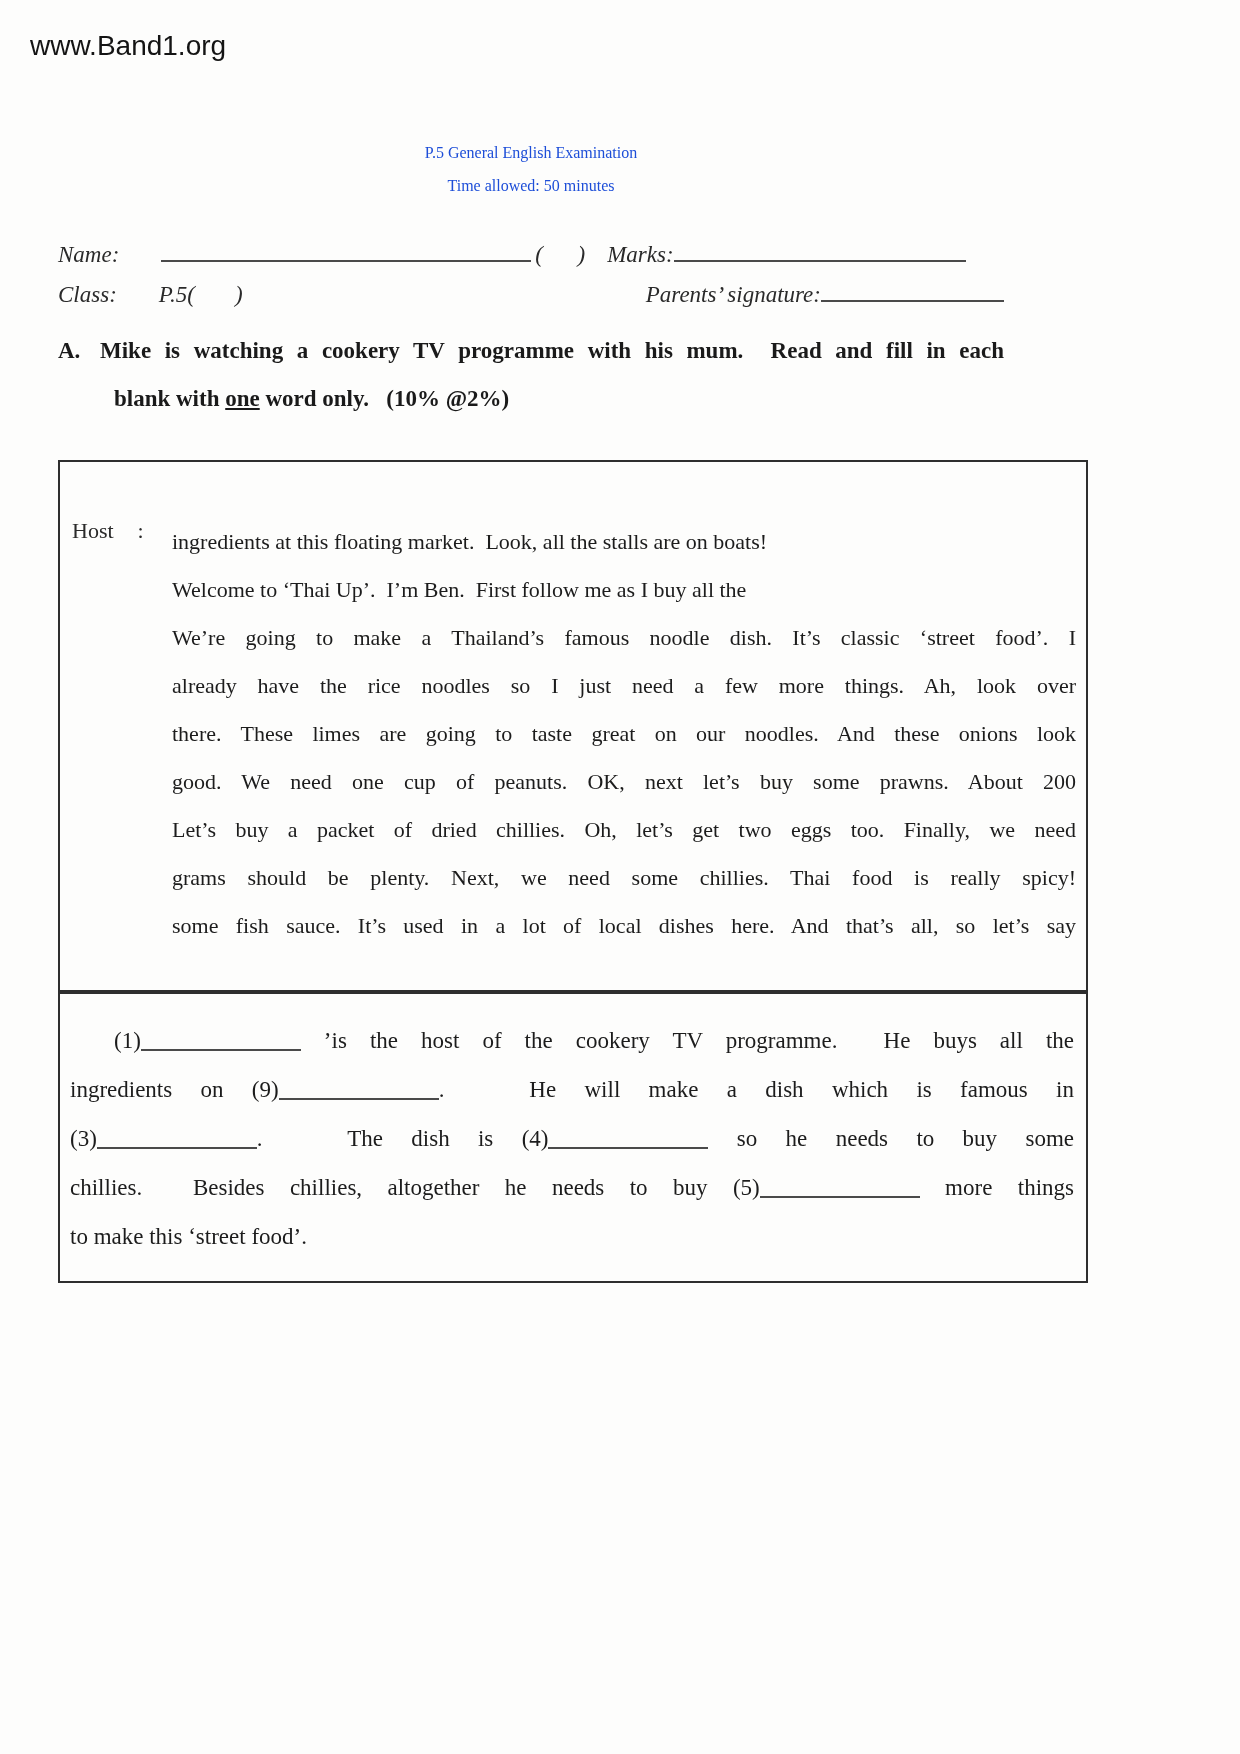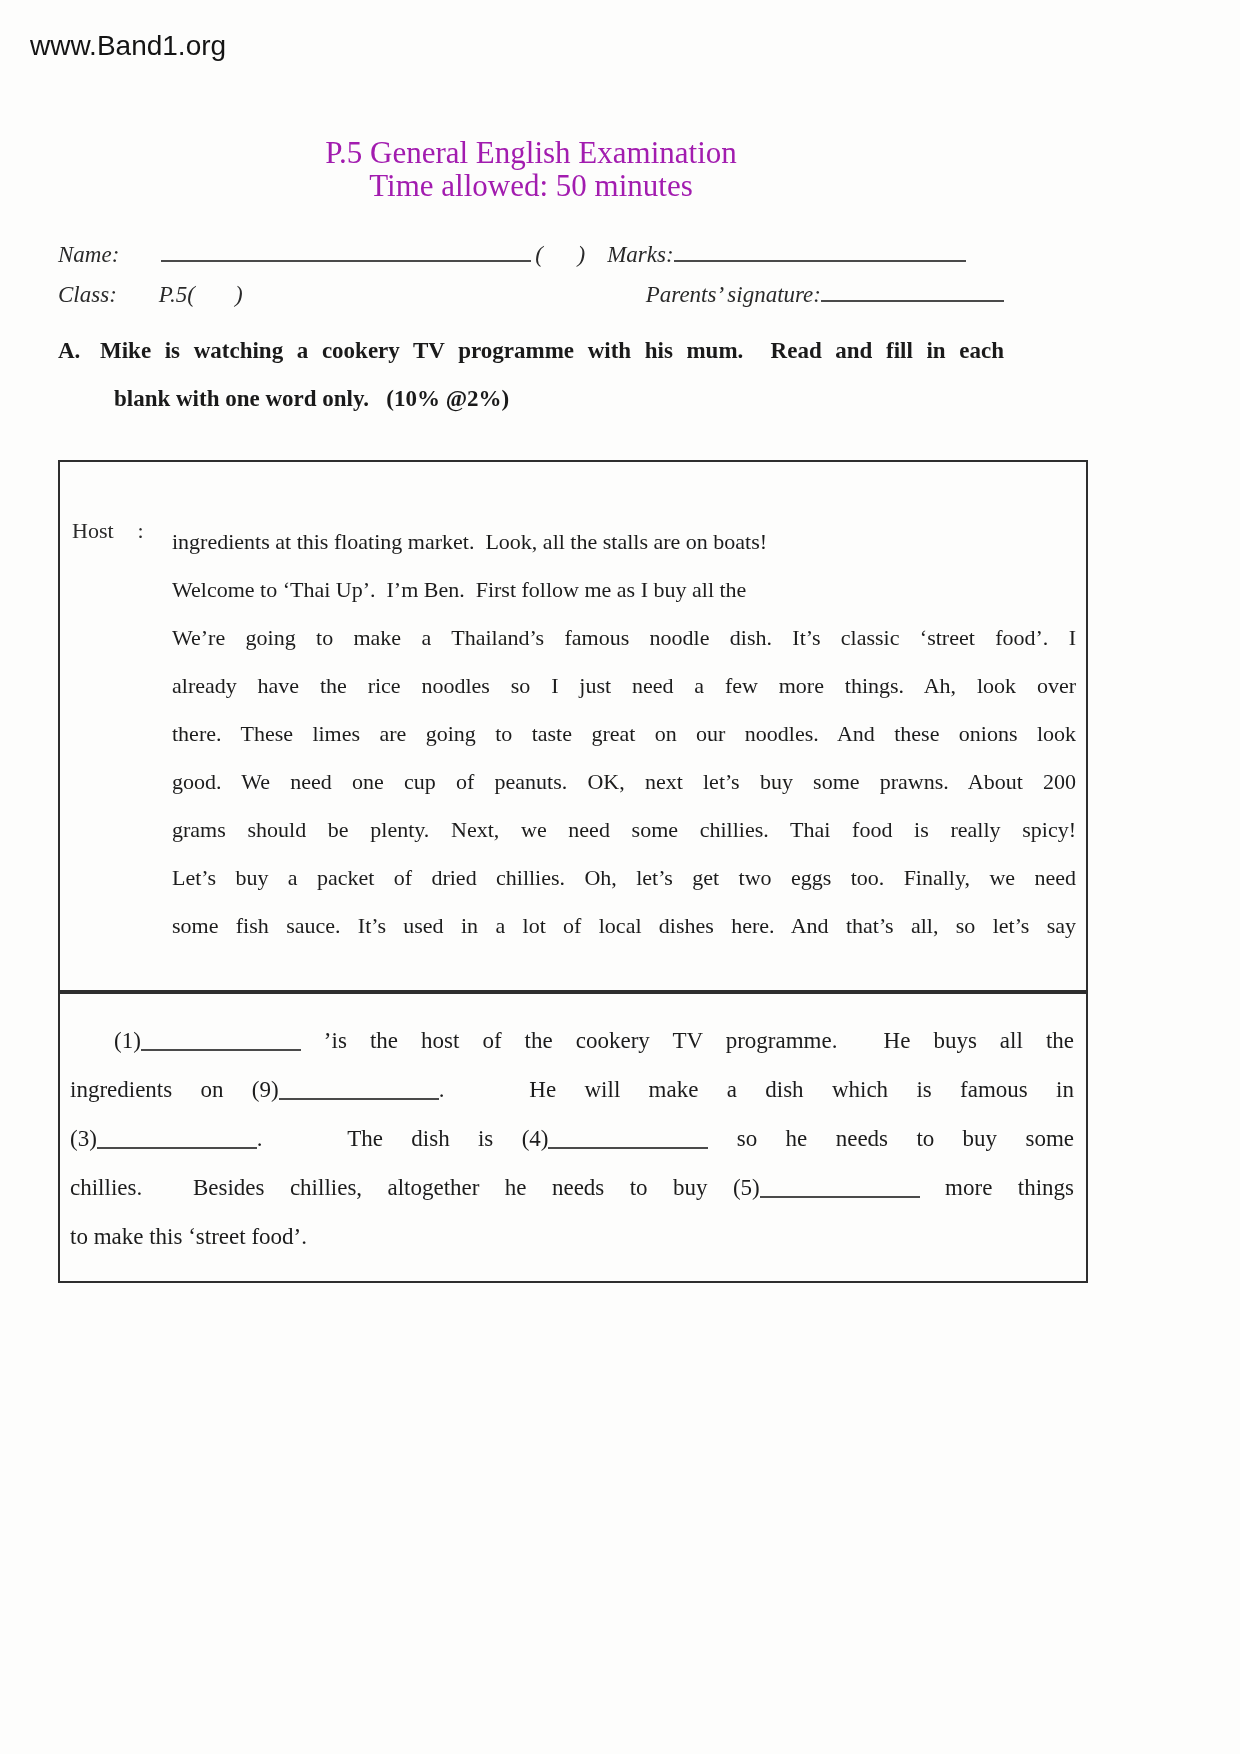--- a/index.html
+++ b/index.html
@@ -17,23 +17,23 @@
     font-family: "Liberation Sans", sans-serif;
     font-size: 28px; color: #141414;
   }
   .content {
     position: absolute; left: 58px; top: 0;
     width: 946px;
   }
   .title-block {
     padding-top: 136px;
     text-align: center;
-    font-size: 31px;
+    font-size: 16px;
     line-height: 33px;
-    color: #a21caf;
+    color: #1d4ed8;
   }
   .form-area { margin-top: 40px; font-size: 23px; color: #2a2a2a; }
   .form-row { display: flex; align-items: baseline; margin-bottom: 14px; font-style: italic; }
   .lbl { white-space: pre; }
   .blank {
     display: inline-block;
     border-bottom: 2px solid #4a4a4a;
     height: 18px;
     vertical-align: -3px;
   }
@@ -45,21 +45,21 @@
   .marks-lbl { margin-left: 22px; }
   .class-val { margin-left: 42px; white-space: pre; }
   .spacer { flex: 1; }
 
   .secA { display: flex; margin-top: 30px; font-weight: bold; font-size: 23px; color: #1a1a1a; }
   .secA-num { width: 42px; flex: none; }
   .secA-text { flex: 1; }
   .secA-text p { margin: 0; }
   .secA-l1 { text-align: justify; text-align-last: justify; }
   .secA-l2 { margin-top: 22px !important; padding-left: 14px; }
-  .u-one { }
+  .u-one { text-decoration: underline; }
 
   .box {
     border: 2px solid #2e2e2e;
     width: 1030px;
     background: transparent;
   }
   .box-dialogue {
     margin-top: 48px;
     padding: 56px 10px 40px 12px;
   }
@@ -121,22 +121,22 @@
       <div class="spk-col">
         <span>Host</span><span class="spk-colon">:</span>
       </div>
       <div class="dlg-col">
         <p>ingredients at this floating market.&nbsp;  Look, all the stalls are on boats!</p>
         <p>Welcome to ‘Thai Up’.&nbsp;  I’m Ben.&nbsp;  First follow me as I buy all the</p>
         <p class="just">We’re going to make a Thailand’s famous noodle dish. It’s classic ‘street food’. I</p>
         <p class="just">already have the rice noodles so I just need a few more things. Ah, look over</p>
         <p class="just">there. These limes are going to taste great on our noodles. And these onions look</p>
         <p class="just">good. We need one cup of peanuts. OK, next let’s buy some prawns. About 200</p>
+        <p class="just">Let’s buy a packet of dried chillies. Oh, let’s get two eggs too. Finally, we need</p>
         <p class="just">grams should be plenty. Next, we need some chillies. Thai food is really spicy!</p>
-        <p class="just">Let’s buy a packet of dried chillies. Oh, let’s get two eggs too. Finally, we need</p>
         <p class="just">some fish sauce. It’s used in a lot of local dishes here. And that’s all, so let’s say</p>
       </div>
     </div>
   </div>
 
   <div class="box box-cloze">
     <p class="cloze-l1 just"><span class="seg">(1)</span><span class="blank b-cloze"></span><span class="seg"> ’is the host of the cookery TV programme.&nbsp; He buys all the</span></p>
     <p class="just"><span class="seg">ingredients on (9)</span><span class="blank b-cloze"></span><span class="seg">.&nbsp;  He will make a dish which is famous in</span></p>
     <p class="just"><span class="seg">(3)</span><span class="blank b-cloze"></span><span class="seg">.&nbsp;  The dish is (4)</span><span class="blank b-cloze"></span><span class="seg"> so he needs to buy some</span></p>
     <p class="just"><span class="seg">chillies.&nbsp; Besides chillies, altogether he needs to buy (5)</span><span class="blank b-cloze"></span><span class="seg"> more things</span></p>

